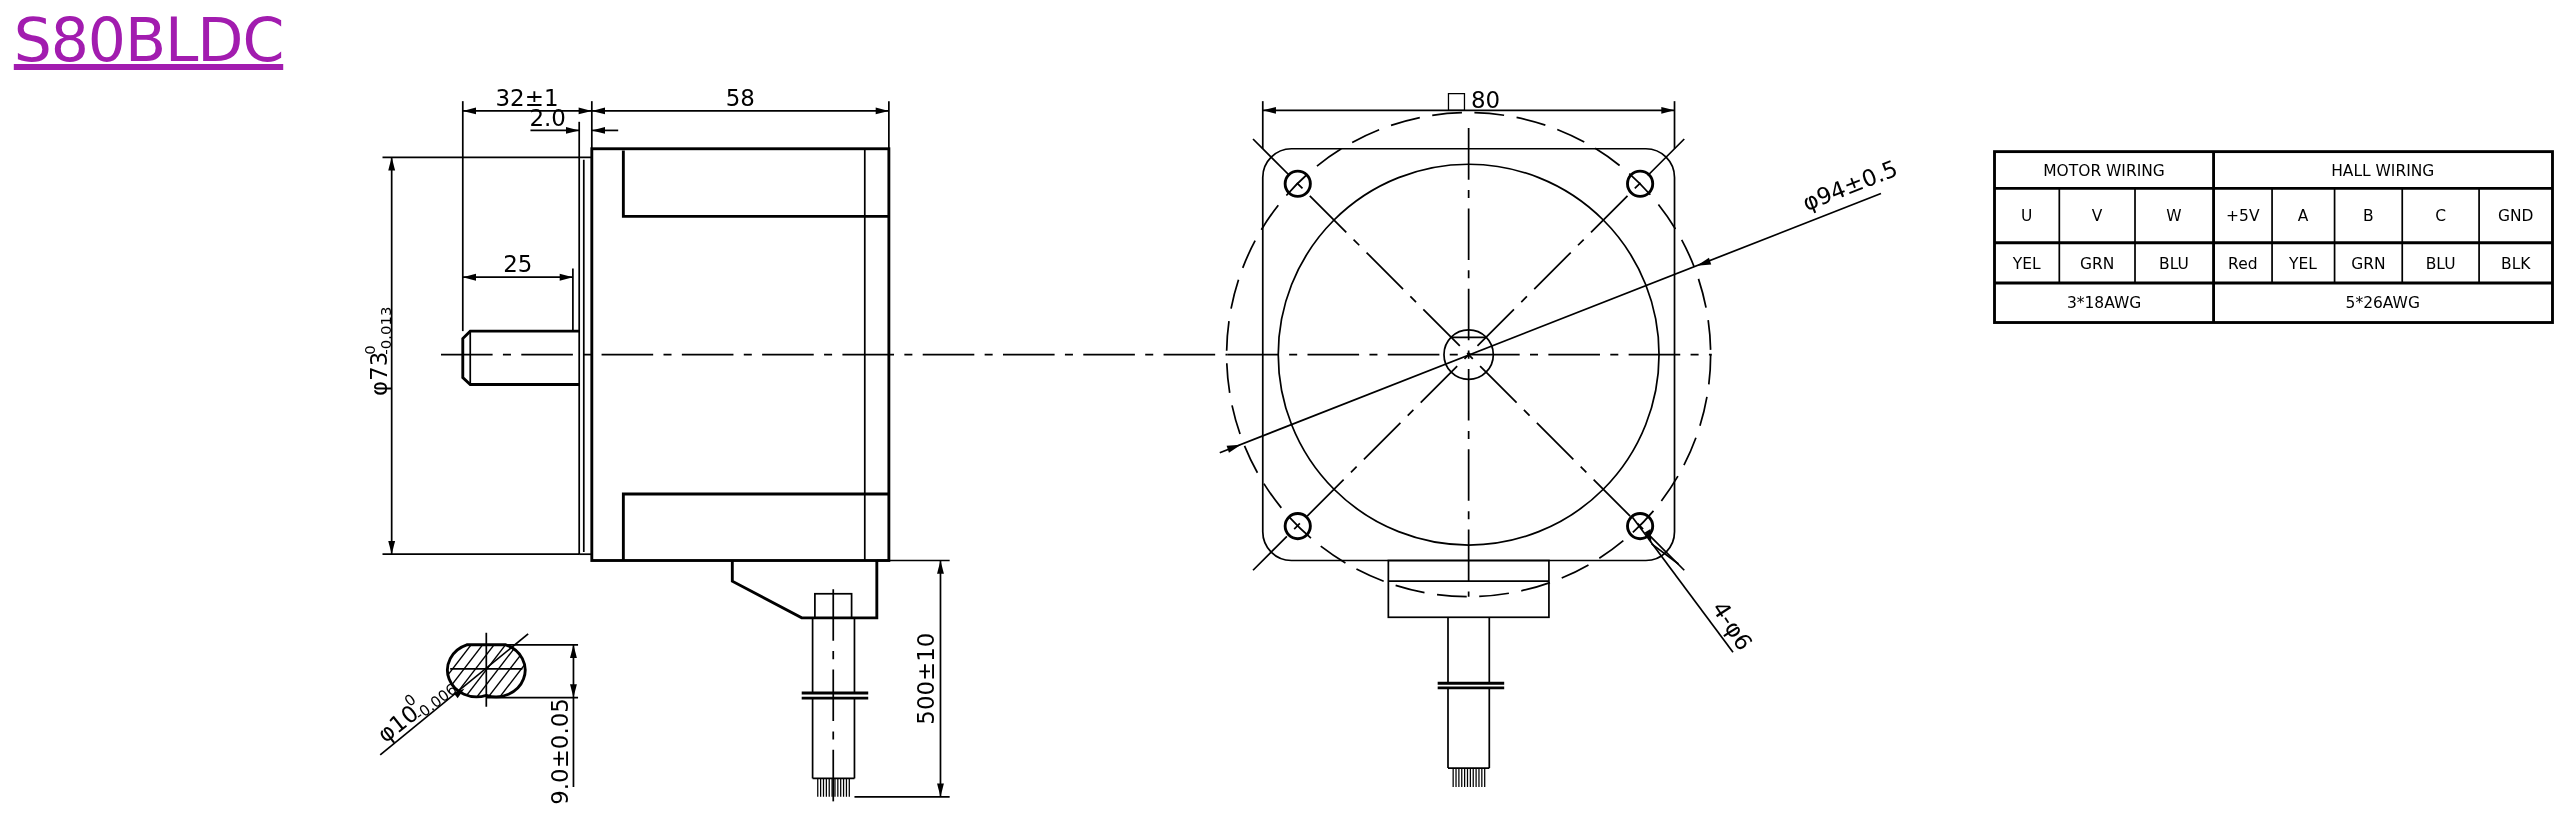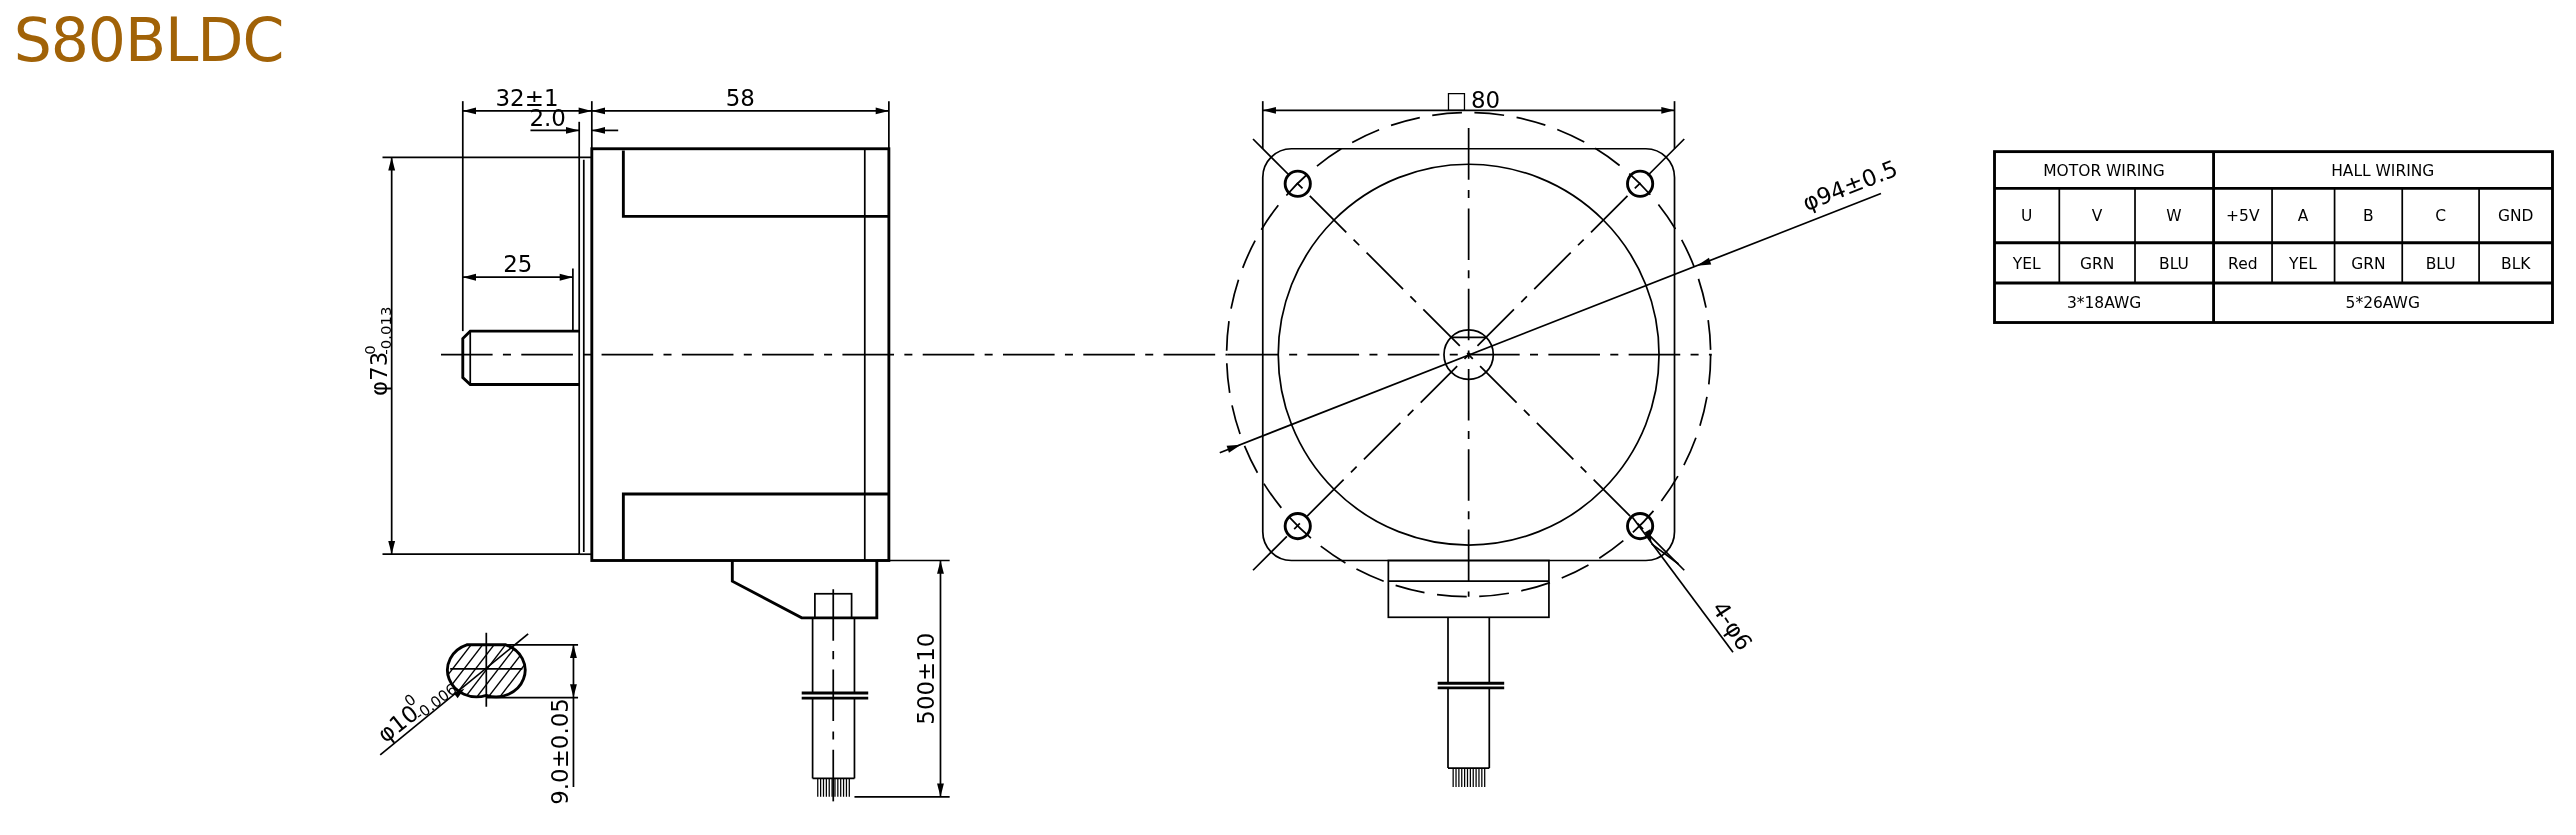--- a/index.html
+++ b/index.html
@@ -1,20 +1,20 @@
 <!DOCTYPE html>
 <html style="font-size:9.2px"><head>
 <meta charset="utf-8">
 <style>
   html, body { margin: 0; padding: 0; background: #ffffff; }
   body { width: 2576px; height: 836px; overflow: hidden; position: relative; }
   .title {
     position: absolute; left: 13.8px; top: 10.3px;
-    font-family: "DejaVu Sans", sans-serif; font-size: 60px; color: #a16207;
-    letter-spacing: -1.1px; line-height: 1;
+    font-family: "DejaVu Sans", sans-serif; font-size: 60px; color: #a21caf;
+    letter-spacing: -1.1px; line-height: 1; text-decoration: underline;
   }
   svg.drawing { position: absolute; left: 0; top: 0; }
   .ln { stroke: #000; stroke-width: 3; fill: none; }
   .thk { stroke: #000; stroke-width: 5; fill: none; }
   .thin { stroke: #000; stroke-width: 2.2; fill: none; }
   .cl { stroke: #000; stroke-width: 3; fill: none; stroke-dasharray: 90 18 14 18; }
   .dash { stroke: #000; stroke-width: 3; fill: none; stroke-dasharray: 52 22; }
   .dim-text { font-family: "DejaVu Sans", sans-serif; font-size: 40px; fill: #000; }
   .dim-small { font-family: "DejaVu Sans", sans-serif; font-size: 26px; fill: #000; }
   .tbl-text { font-family: "DejaVu Sans", sans-serif; font-size: 27px; fill: #000; }

